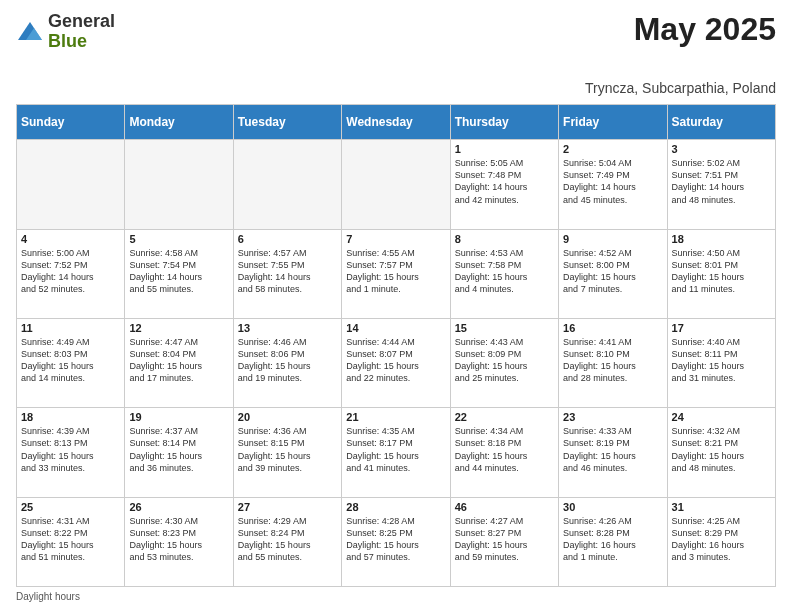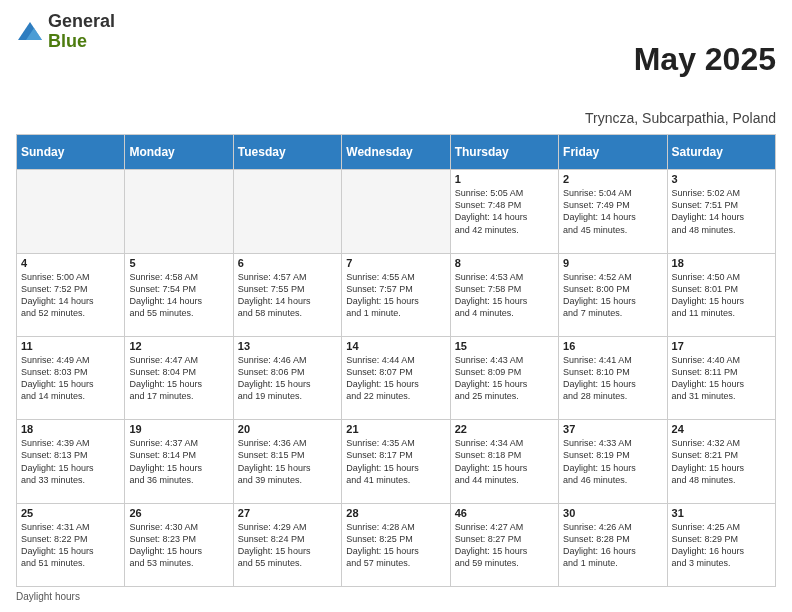--- a/index.html
+++ b/index.html
@@ -40,21 +40,20 @@
       height: 28px;
     }
     .title-block {
       text-align: right;
     }
     .title-main {
       font-size: 32px;
       font-weight: bold;
       color: #222;
       line-height: 1.1;
-      margin-top: 30px;
     }
     .title-sub {
       font-size: 14px;
       color: #444;
       margin-top: 33px;
     }
     .calendar {
       flex: 1;
       border: 1px solid #ccc;
       border-collapse: collapse;
@@ -233,21 +232,21 @@
           </td>
           <td>
             <span class="day-num">21</span>
             <div class="day-info">Sunrise: 4:35 AM<br>Sunset: 8:17 PM<br>Daylight: 15 hours<br>and 41 minutes.</div>
           </td>
           <td>
             <span class="day-num">22</span>
             <div class="day-info">Sunrise: 4:34 AM<br>Sunset: 8:18 PM<br>Daylight: 15 hours<br>and 44 minutes.</div>
           </td>
           <td>
-            <span class="day-num">37</span>
+            <span class="day-num">23</span>
             <div class="day-info">Sunrise: 4:33 AM<br>Sunset: 8:19 PM<br>Daylight: 15 hours<br>and 46 minutes.</div>
           </td>
           <td>
             <span class="day-num">24</span>
             <div class="day-info">Sunrise: 4:32 AM<br>Sunset: 8:21 PM<br>Daylight: 15 hours<br>and 48 minutes.</div>
           </td>
         </tr>
         <tr class="row-odd">
           <td>
             <span class="day-num">25</span>

